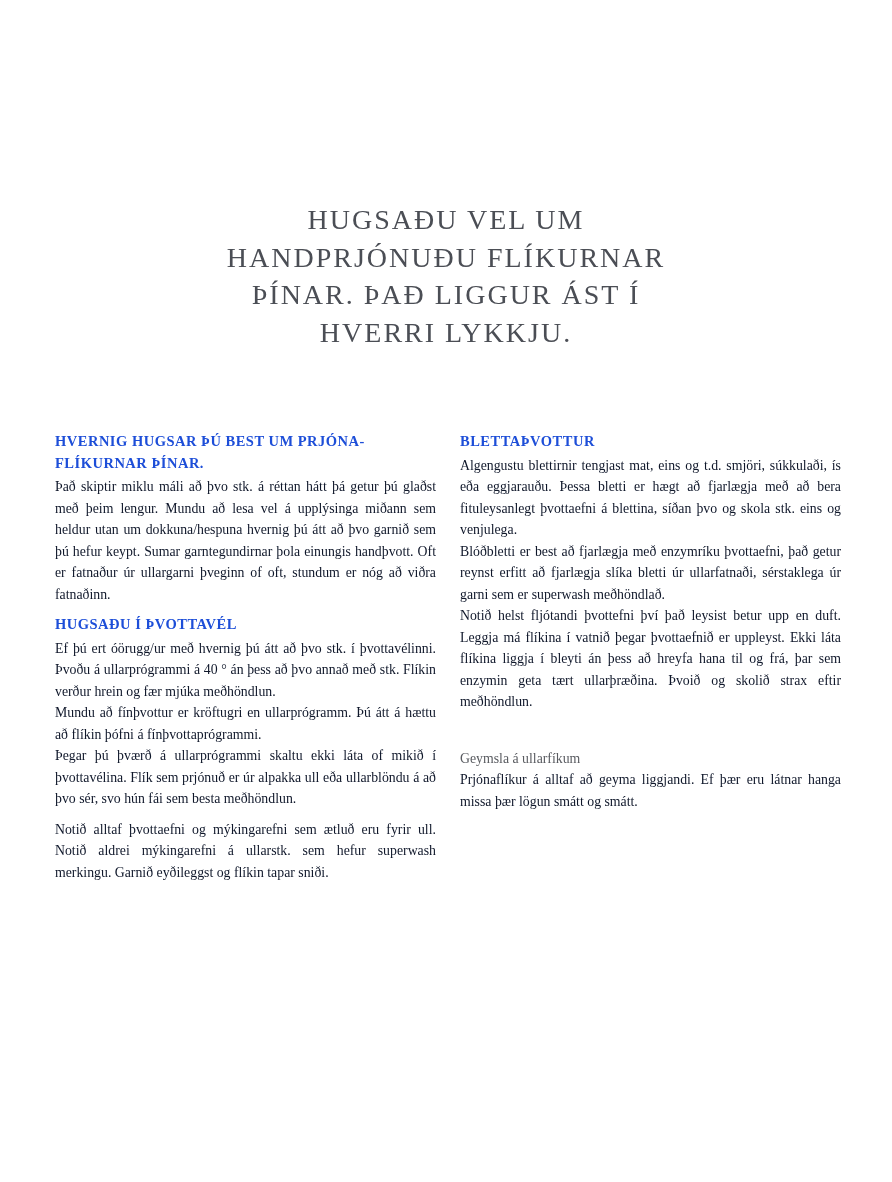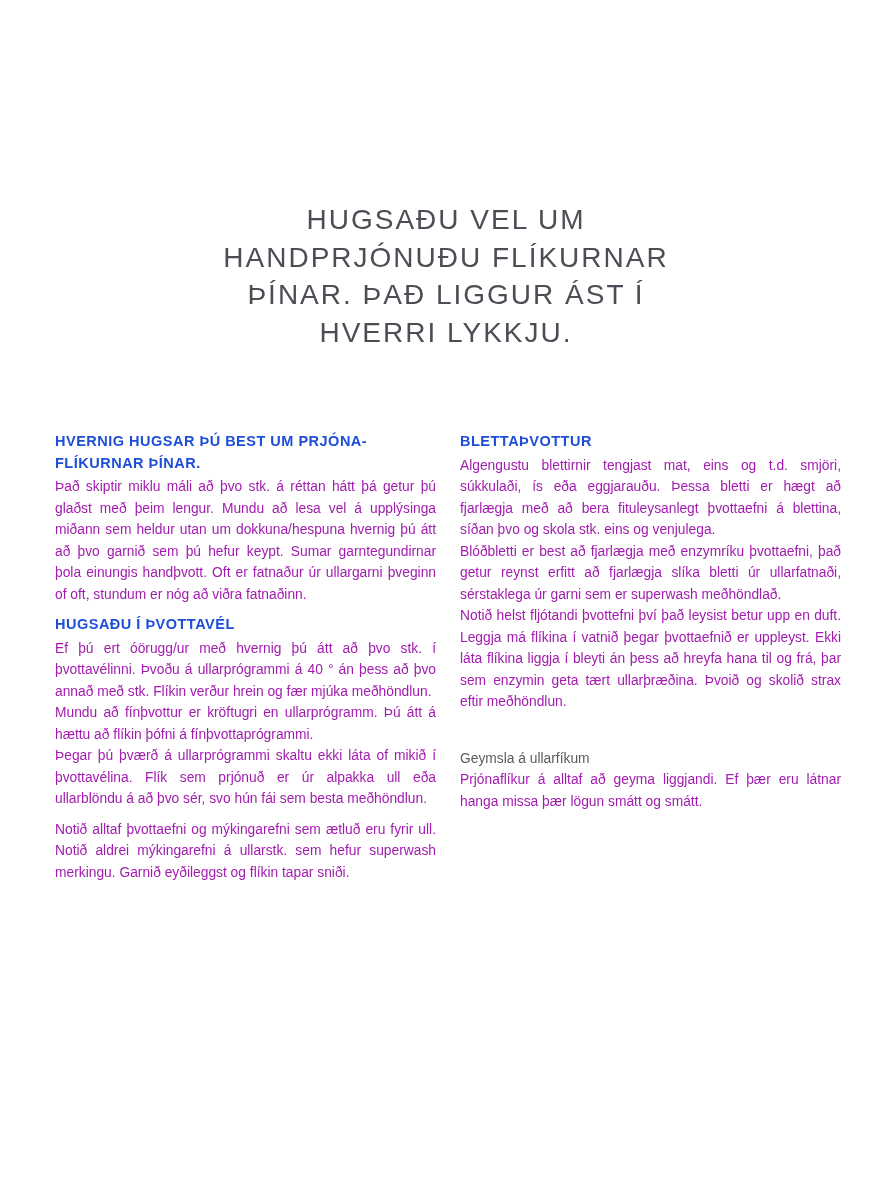--- a/index.html
+++ b/index.html
@@ -5,21 +5,21 @@
   html, body {
     margin: 0;
     padding: 0;
     background: #ffffff;
   }
   .page {
     position: relative;
     width: 892px;
     height: 1038px;
     background: #ffffff;
-    font-family: Liberation Sans, sans-serif;
+    font-family: Liberation Serif, serif;
     overflow: hidden;
   }
   .main-title {
     margin: 0 auto;
     padding-top: 201px;
     text-align: center;
     font-size: 28px;
     line-height: 37.5px;
     font-weight: 300;
     letter-spacing: 2px;
@@ -48,21 +48,21 @@
     letter-spacing: 0.5px;
     color: #1d4ed8;
   }
   .section-heading .heading-line {
     display: block;
   }
   .body-par {
     margin: 0;
     font-size: 13.8px;
     line-height: 21.5px;
-    color: #a21caf;
+    color: #0f172a;
     text-align: justify;
   }
   .subsection {
     margin-top: 35px;
   }
   .subsection-title {
     margin: 0;
     font-size: 13.8px;
     line-height: 21.5px;
     color: #595b60;

